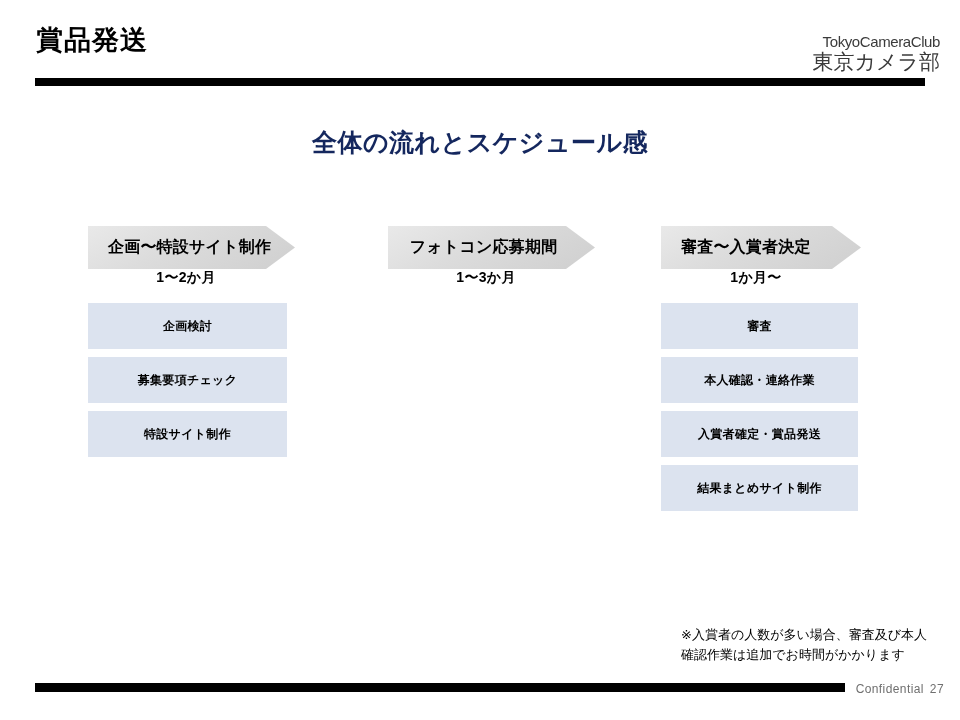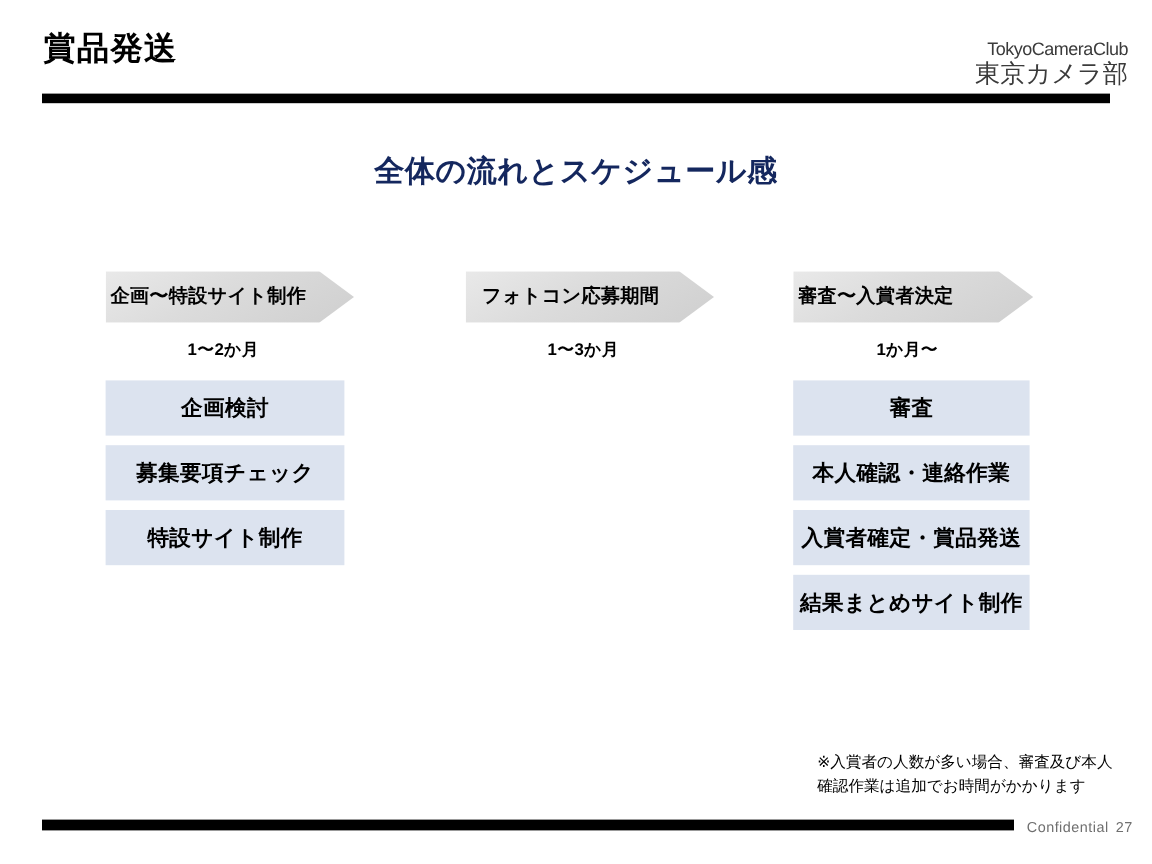--- a/index.html
+++ b/index.html
@@ -86,37 +86,36 @@
   .phase-col[data-col="1"] { left: 388px; width: 232px; }
   .phase-col[data-col="2"] { left: 661px; width: 232px; }
 
   .chevron {
     position: relative;
     height: 43px;
     background: linear-gradient(150deg, #e9e9e9 0%, #dcdcdc 42%, #cfcfcf 100%);
     display: flex;
     align-items: center;
     box-sizing: border-box;
-    padding-left: 4px;
+    padding-left: 20px;
     padding-right: 36px;
   }
   .phase-col[data-col="0"] .chevron { width: 207px; -webkit-clip-path: polygon(0 0, 178px 0, 207px 50%, 178px 100%, 0 100%); clip-path: polygon(0 0, 178px 0, 207px 50%, 178px 100%, 0 100%); }
   .phase-col[data-col="1"] .chevron { width: 207px; -webkit-clip-path: polygon(0 0, 178px 0, 207px 50%, 178px 100%, 0 100%); clip-path: polygon(0 0, 178px 0, 207px 50%, 178px 100%, 0 100%); justify-content: center; }
   .phase-col[data-col="2"] .chevron { width: 200px; -webkit-clip-path: polygon(0 0, 171px 0, 200px 50%, 171px 100%, 0 100%); clip-path: polygon(0 0, 171px 0, 200px 50%, 171px 100%, 0 100%); }
 
   .chevron-label {
     font-size: 16px;
     font-weight: bold;
     color: #000000;
     white-space: nowrap;
     letter-spacing: 0.2px;
   }
 
   .duration {
-    margin-top: 14px;
     font-size: 14px;
     font-weight: bold;
     text-align: center;
     color: #000000;
     width: 196px;
     letter-spacing: 0.3px;
   }
   .phase-col[data-col="2"] .duration { width: 190px; }
 
   .task-list {
@@ -127,21 +126,21 @@
     height: 46px;
     background: #dce3ef;
     display: flex;
     align-items: center;
     justify-content: center;
     margin-bottom: 8px;
     box-sizing: border-box;
   }
   .phase-col[data-col="2"] .task-box { width: 197px; }
   .task-label {
-    font-size: 18px;
+    font-size: 12px;
     font-weight: bold;
     color: #000000;
     white-space: nowrap;
     letter-spacing: 0.3px;
   }
 
   
   #footnote {
     position: absolute;
     left: 681px;

